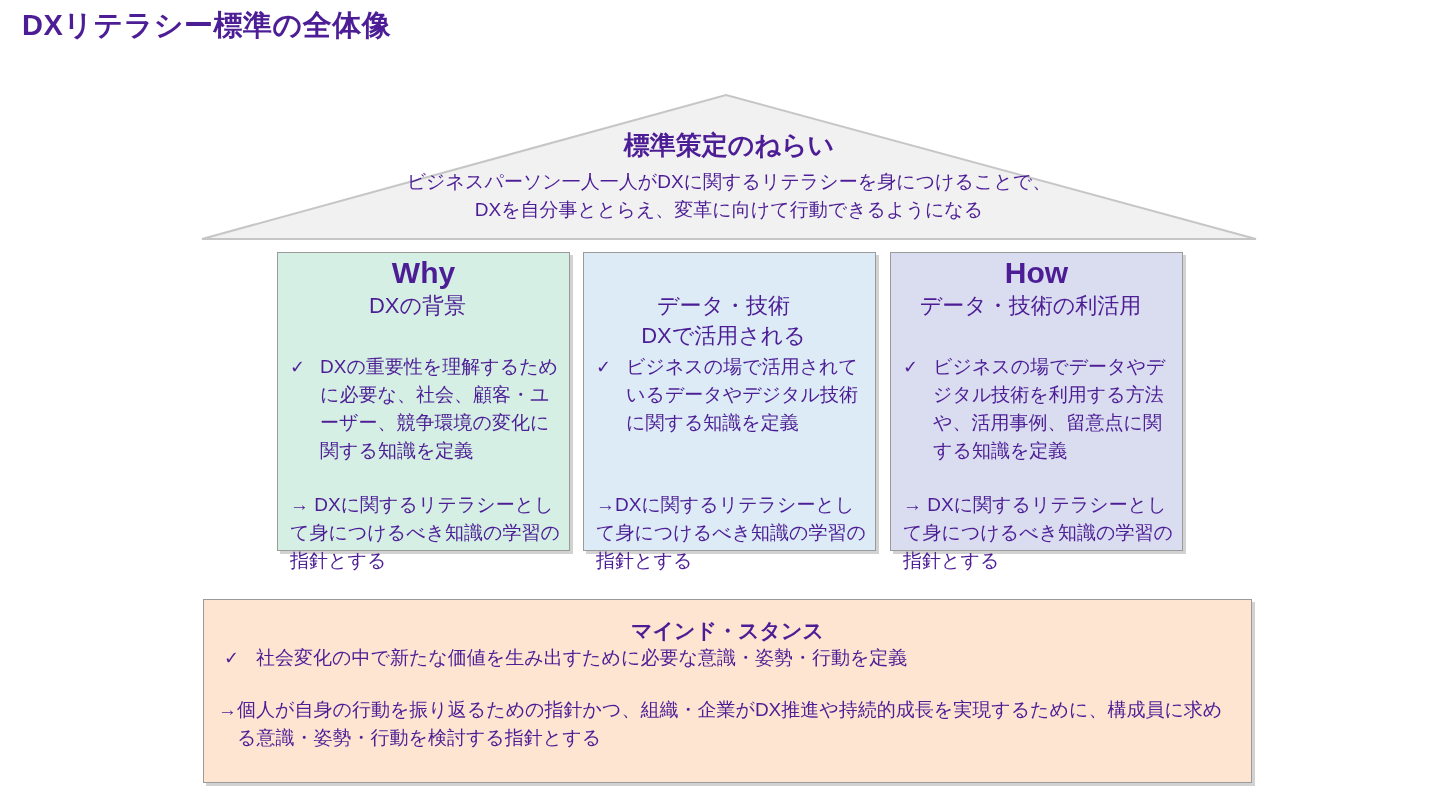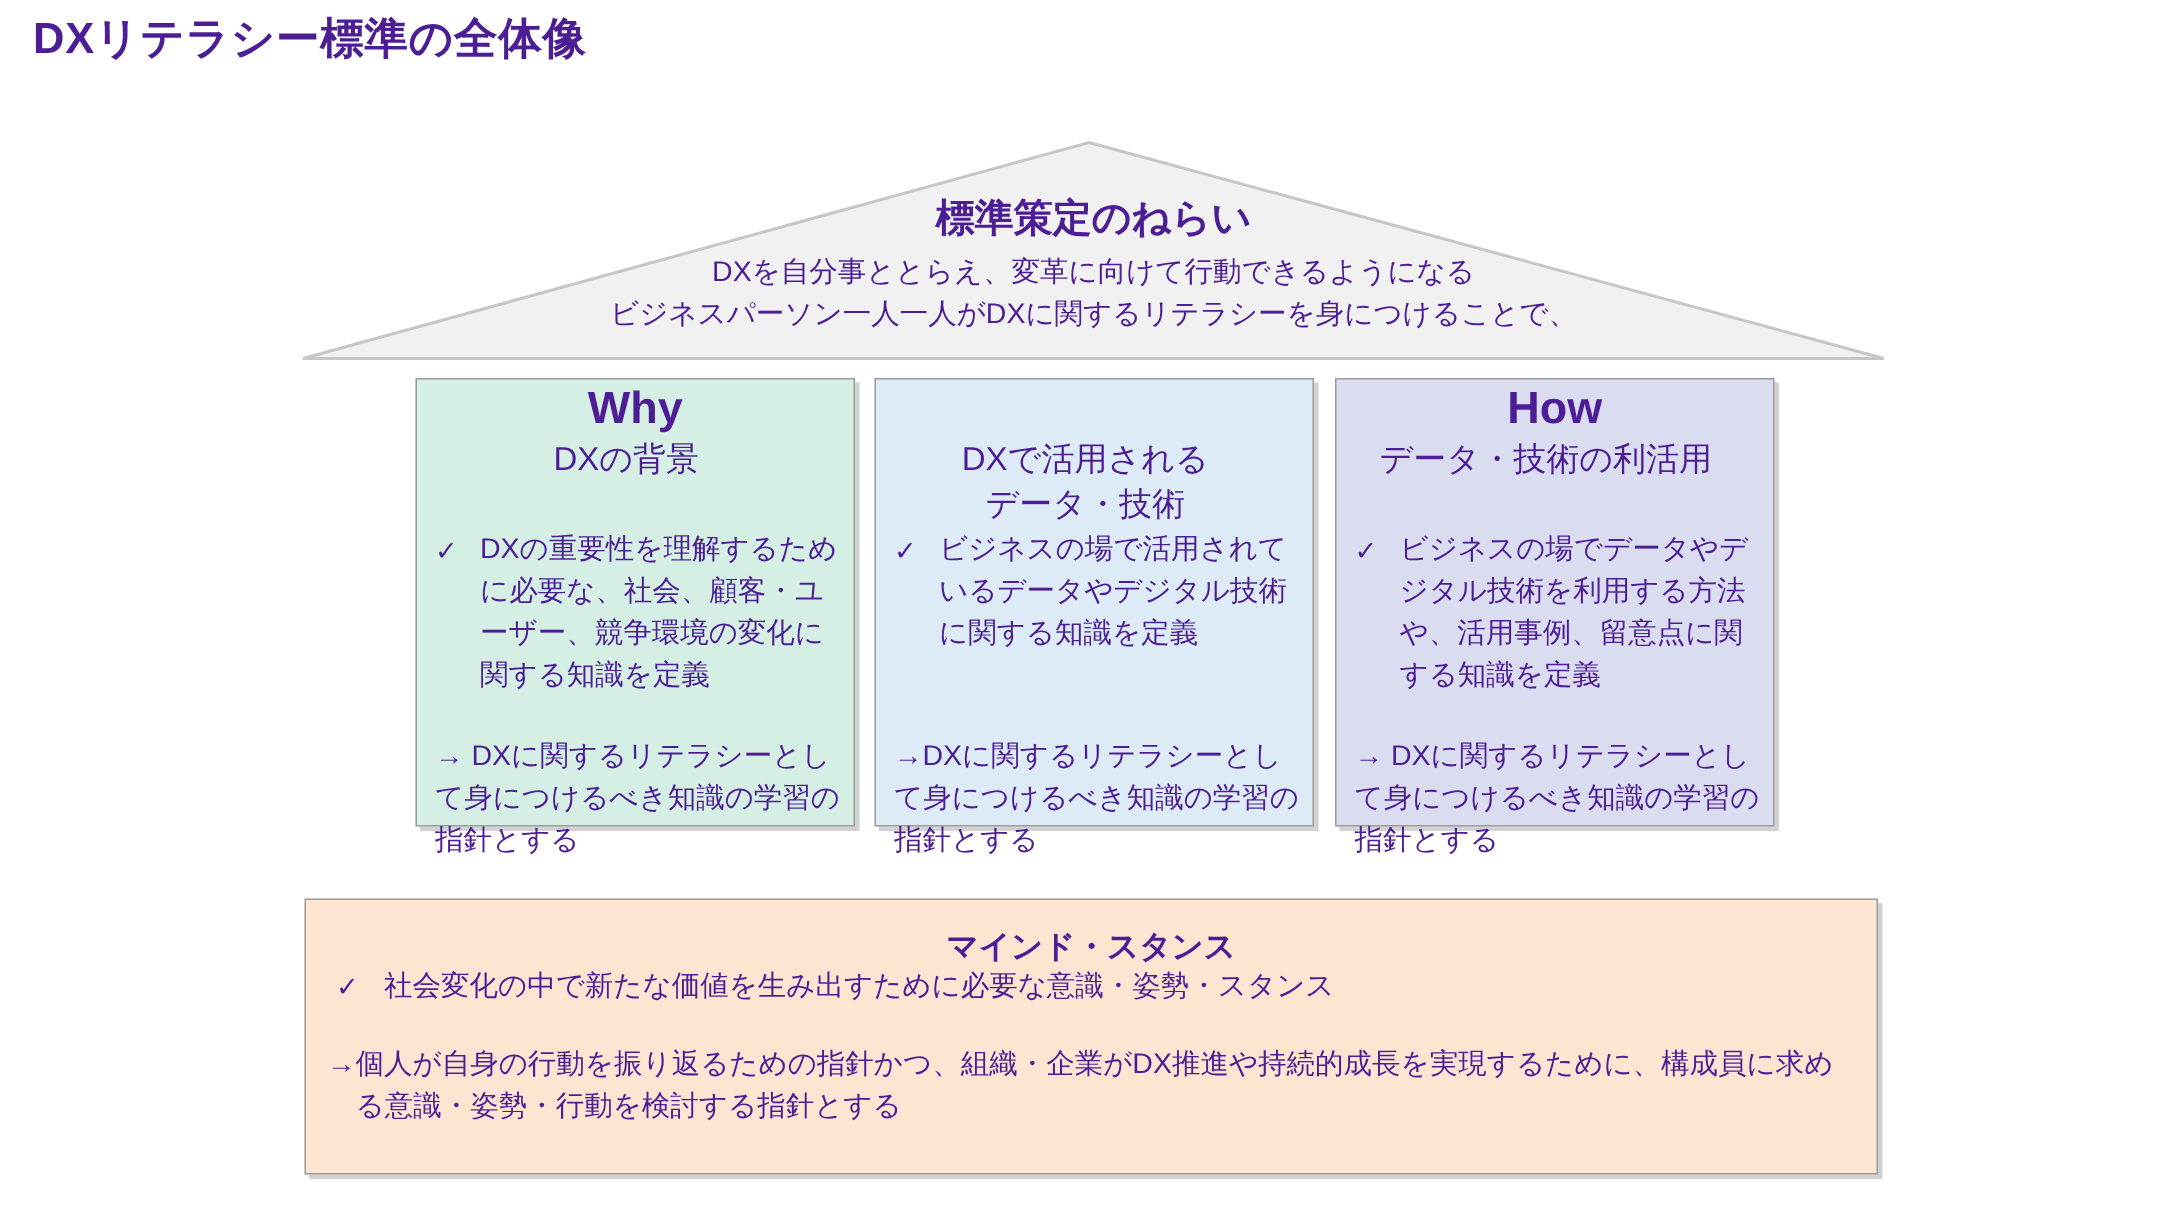--- a/index.html
+++ b/index.html
@@ -51,40 +51,40 @@
 
 <div id="canvas">
 
   <div class="page-title">DXリテラシー標準の全体像</div>
 
   <svg class="roof-svg" viewBox="0 0 1062 150" xmlns="http://www.w3.org/2000/svg">
     <polygon points="528,3 1058,147 4,147" fill="#f1f1f1" stroke="#c6c6c6" stroke-width="2"></polygon>
   </svg>
   <div class="roof-text roof-title">標準策定のねらい</div>
   <div class="roof-text roof-body">
+    <div>ビジネスパーソン一人一人がDXに関するリテラシーを身につけることで、</div>
     <div>DXを自分事ととらえ、変革に向けて行動できるようになる</div>
-    <div>ビジネスパーソン一人一人がDXに関するリテラシーを身につけることで、</div>
   </div>
 
   <div class="col-box col-why">
     <div class="col-title">Why</div>
     <div class="col-subtitle">
       <div>DXの背景</div>
     </div>
     <div class="col-bullet">
       <span class="check-mark">✓</span>
       <span>DXの重要性を理解するために必要な、社会、顧客・ユーザー、競争環境の変化に関する知識を定義</span>
     </div>
     <div class="col-arrow">→ DXに関するリテラシーとして身につけるべき知識の学習の指針とする</div>
   </div>
 
   <div class="col-box col-what">
     <div class="col-subtitle">
+      <div>データ・技術</div>
       <div>DXで活用される</div>
-      <div>データ・技術</div>
     </div>
     <div class="col-bullet">
       <span class="check-mark">✓</span>
       <span>ビジネスの場で活用されているデータやデジタル技術に関する知識を定義</span>
     </div>
     <div class="col-arrow">→DXに関するリテラシーとして身につけるべき知識の学習の指針とする</div>
   </div>
 
   <div class="col-box col-how">
     <div class="col-title">How</div>
@@ -95,18 +95,18 @@
       <span class="check-mark">✓</span>
       <span>ビジネスの場でデータやデジタル技術を利用する方法や、活用事例、留意点に関する知識を定義</span>
     </div>
     <div class="col-arrow">→ DXに関するリテラシーとして身につけるべき知識の学習の指針とする</div>
   </div>
 
   <div class="mind-box">
     <div class="mind-title">マインド・スタンス</div>
     <div class="mind-bullet">
       <span class="check-mark">✓</span>
-      <span>社会変化の中で新たな価値を生み出すために必要な意識・姿勢・スタンス</span>
+      <span>社会変化の中で新たな価値を生み出すために必要な意識・姿勢・行動を定義</span>
     </div>
     <div class="mind-arrow">→個人が自身の行動を振り返るための指針かつ、組織・企業がDX推進や持続的成長を実現するために、構成員に求める意識・姿勢・行動を検討する指針とする</div>
   </div>
 
 </div>
 
 </body></html>

